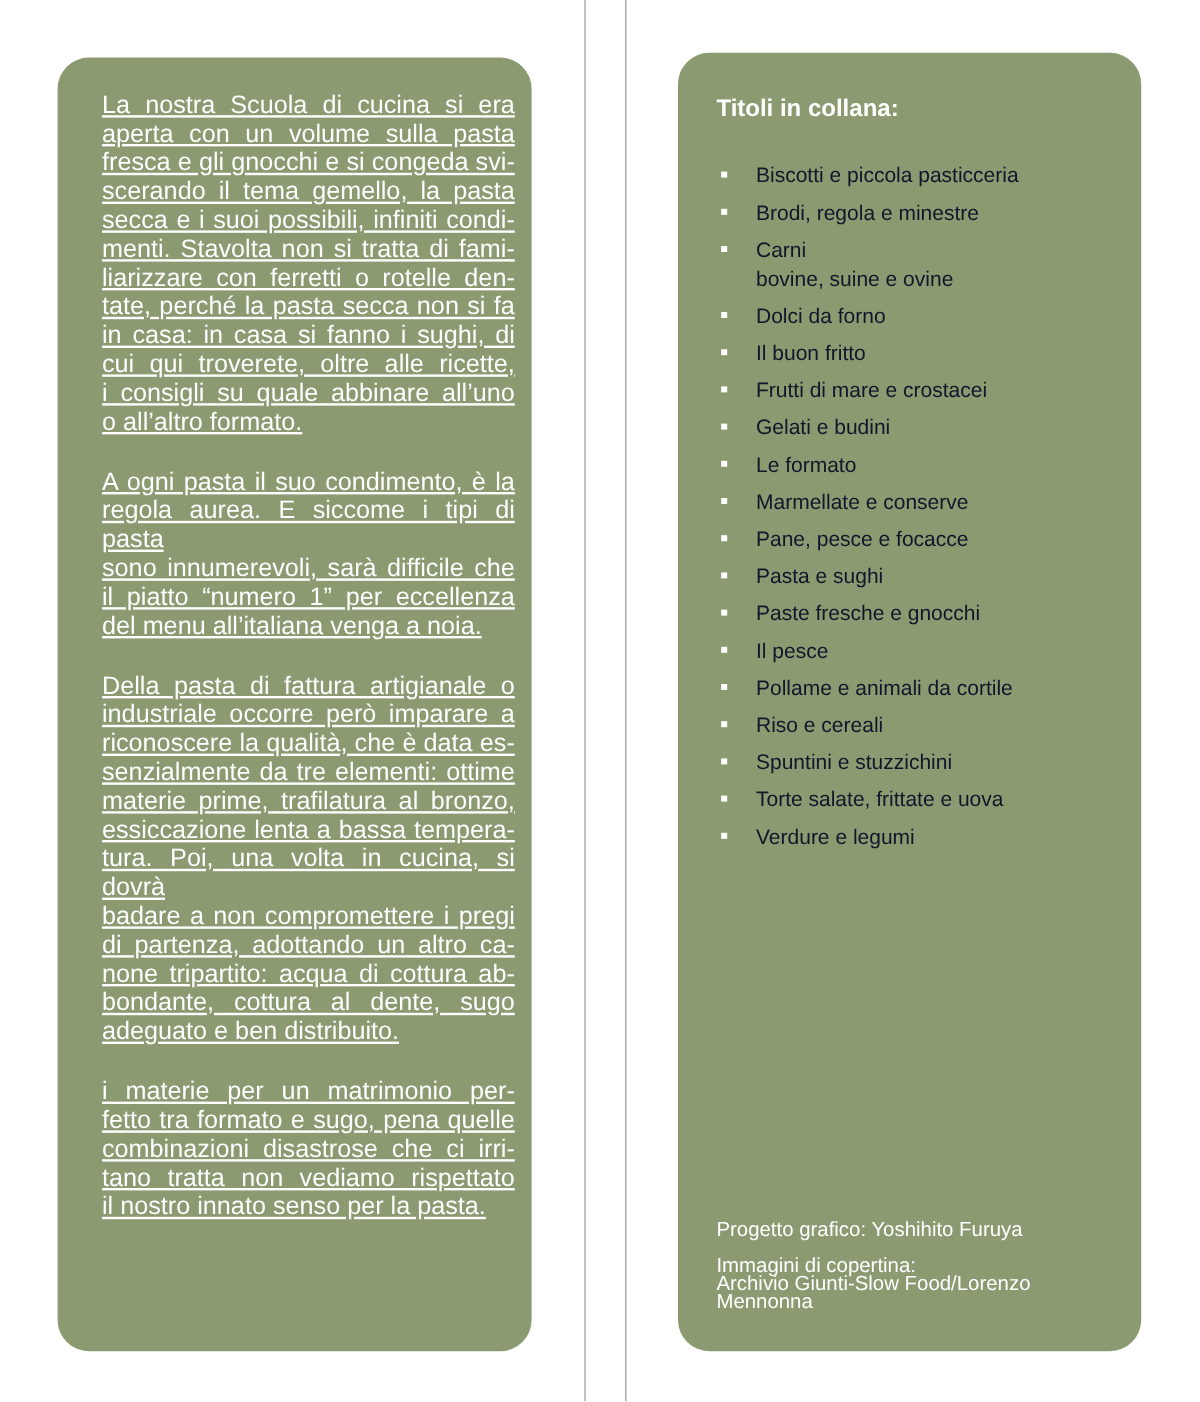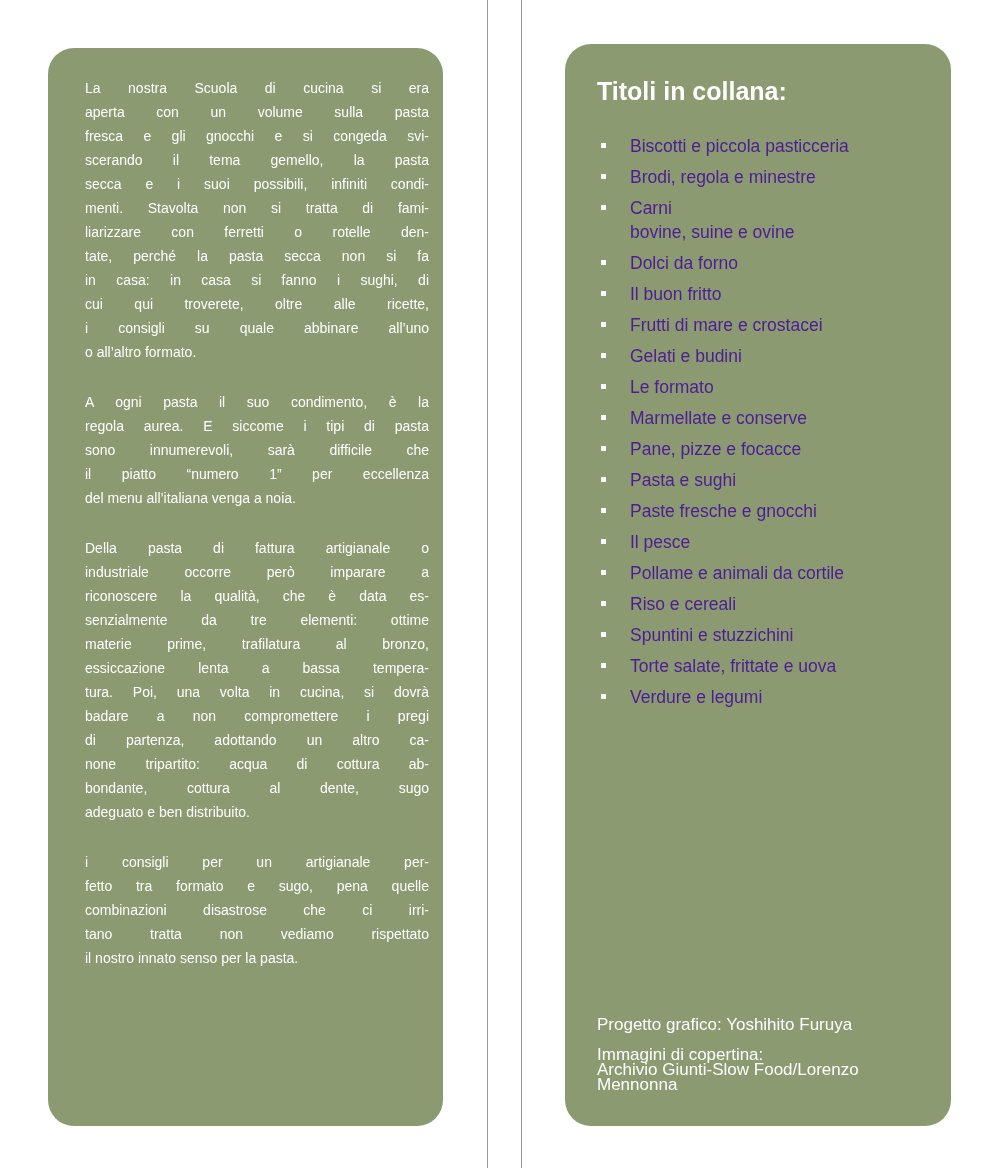--- a/index.html
+++ b/index.html
@@ -34,41 +34,42 @@
   
   .flap-left {
     left: 48px;
     top: 48px;
     width: 395px;
     height: 1078px;
     padding: 28px 14px 0 37px;
   }
   .para { margin: 0 0 26px 0; }
   .para .line {
-    font-size: 14px;
+    font-size: 21px;
     line-height: 24px;
     text-align: justify;
     text-align-last: justify;
     color: #ffffff;
+    text-decoration: underline;
   }
   .para .line:last-child { text-align-last: left; }
 
   
   .flap-right {
     left: 565px;
     top: 44px;
     width: 386px;
     height: 1082px;
     padding: 34px 20px 34px 32px;
     display: flex;
     flex-direction: column;
   }
   .series-heading {
     margin: 0 0 30px 0;
-    font-size: 25px;
+    font-size: 20px;
     line-height: 26px;
     font-weight: bold;
     color: #ffffff;
   }
   .title-list {
     margin: 0;
     padding: 0;
     list-style: none;
   }
   .title-item {
@@ -82,21 +83,21 @@
     width: 5px;
     height: 5px;
     background: #ffffff;
     margin-top: 9px;
     margin-right: 24px;
   }
   .title-label {
     font-size: 17.5px;
     line-height: 24px;
     white-space: pre-line;
-    color: #4c1d95;
+    color: #0f172a;
   }
   .credits { margin-top: auto; }
   .credit {
     font-size: 17px;
     line-height: 15px;
     white-space: pre-line;
     color: #ffffff;
   }
   .credit + .credit { margin-top: 15px; }
 </style>
@@ -142,21 +143,21 @@
         <div class="line">essiccazione lenta a bassa tempera-</div>
         <div class="line">tura. Poi, una volta in cucina, si dovrà</div>
         <div class="line">badare a non compromettere i pregi</div>
         <div class="line">di partenza, adottando un altro ca-</div>
         <div class="line">none tripartito: acqua di cottura ab-</div>
         <div class="line">bondante, cottura al dente, sugo</div>
         <div class="line">adeguato e ben distribuito.</div>
       </div>
     <div class="para">
 
-        <div class="line">i consigli per un artigianale per-</div>
+        <div class="line">i materie per un matrimonio per-</div>
         <div class="line">fetto tra formato e sugo, pena quelle</div>
         <div class="line">combinazioni disastrose che ci irri-</div>
         <div class="line">tano tratta non vediamo rispettato</div>
         <div class="line">il nostro innato senso per la pasta.</div>
       </div>
   </div>
 
   <div class="flap flap-right">
     <h2 class="series-heading">Titoli in collana:</h2>
 
@@ -204,21 +205,21 @@
           <span class="title-label">Le formato</span>
         </li>
 
         <li class="title-item">
           <span class="bullet"></span>
           <span class="title-label">Marmellate e conserve</span>
         </li>
 
         <li class="title-item">
           <span class="bullet"></span>
-          <span class="title-label">Pane, pizze e focacce</span>
+          <span class="title-label">Pane, pesce e focacce</span>
         </li>
 
         <li class="title-item">
           <span class="bullet"></span>
           <span class="title-label">Pasta e sughi</span>
         </li>
 
         <li class="title-item">
           <span class="bullet"></span>
           <span class="title-label">Paste fresche e gnocchi</span>

